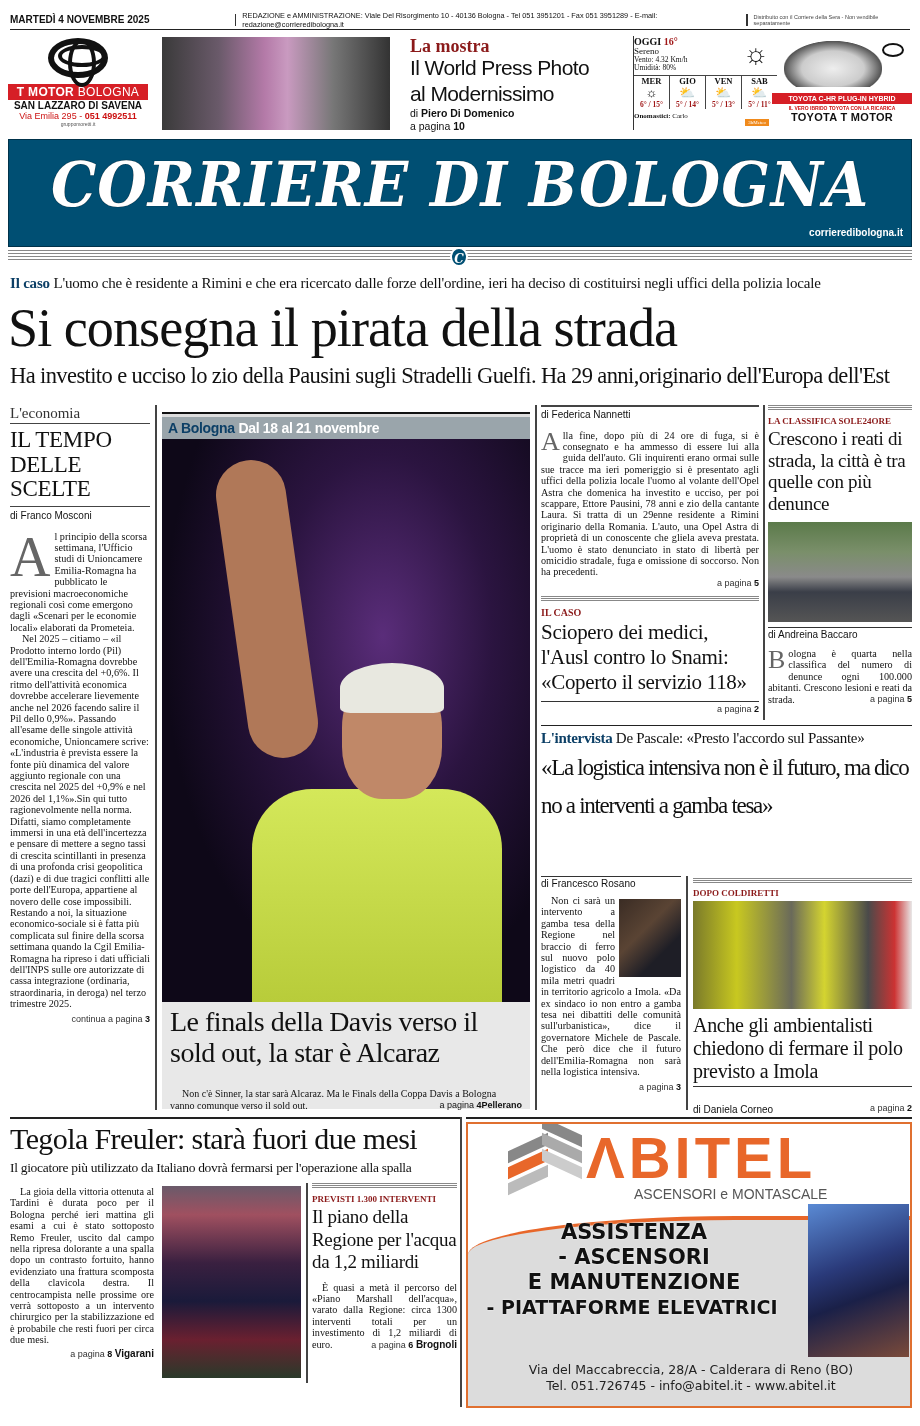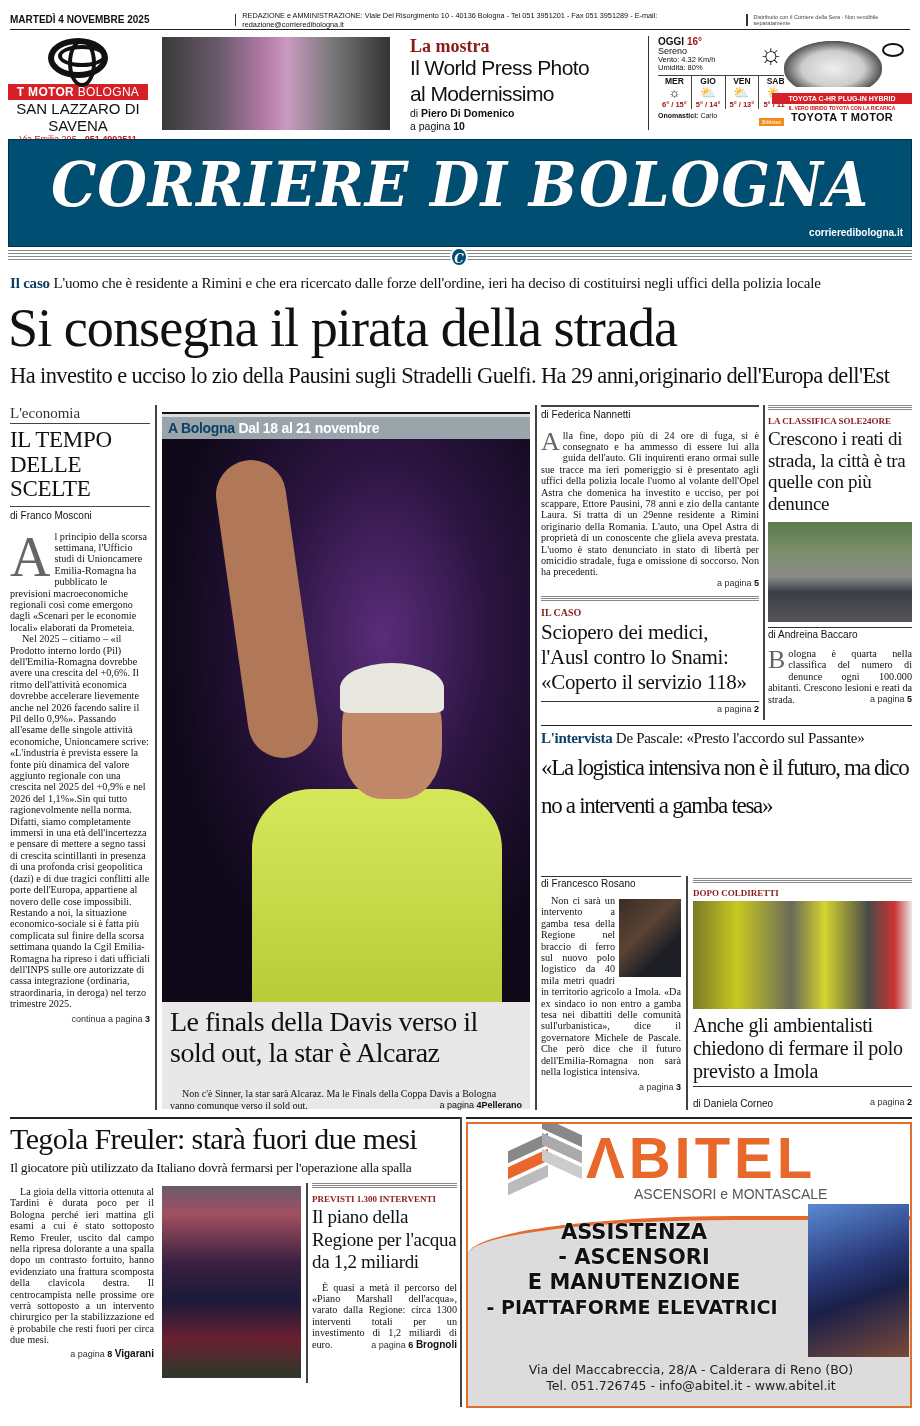--- a/index.html
+++ b/index.html
@@ -12,32 +12,32 @@
 #topstrip .sep{width:1.5px;height:12px;background:#333;margin:0 6px}
 #topstrip .addr{font-size:7.3px}
 #topstrip .distr{font-size:5.5px;color:#444}
 
 #toyota-left{left:8px;top:38px;width:140px;height:92px;text-align:center}
 .toy-logo{width:60px;height:40px;border:6px solid #111;border-radius:50%;margin:0 auto;position:relative}
 .toy-logo:before{content:"";position:absolute;left:14px;top:-5px;width:20px;height:40px;border:4px solid #111;border-radius:50%}
 .toy-logo:after{content:"";position:absolute;left:4px;top:1px;width:40px;height:14px;border:4px solid #111;border-radius:50%}
 .tm-band{background:#d61f26;color:#fff;font-size:12px;font-weight:bold;margin-top:6px;padding:1px 0;letter-spacing:.3px}
 .tm-band span{font-weight:normal}
-.tm-sub{font-size:15px;font-weight:normal}
+.tm-sub{font-size:10px;font-weight:bold}
 .tm-tel{font-size:9px;color:#c11}
 .tm-tel b{color:#c11}
 .tm-url{font-size:5px;color:#555}
 
 #mostra-photo{left:162px;top:37px;width:228px;height:93px;background:linear-gradient(90deg,#3a3a3a 0%,#6a5a6a 25%,#b47aa8 45%,#c99ac0 55%,#777 75%,#333 100%)}
 #mostra-text{left:410px;top:37px;width:200px}
 .mostra-kicker{font-family:"Liberation Serif",serif;font-weight:bold;color:#8b1a1a;font-size:18px;line-height:18px}
 .mostra-title{font-family:"Liberation Sans",sans-serif;font-size:21px;line-height:26px;letter-spacing:-.6px;color:#111}
 .mostra-by{font-family:"Liberation Sans",sans-serif;font-size:10.5px;line-height:13px}
 
-#weather{left:648px;top:36px;width:144px;height:94px;border-left:1.5px solid #333;padding-left:9px;font-family:Liberation Sans, sans-serif}
+#weather{left:633px;top:36px;width:144px;height:94px;border-left:1.5px solid #333;font-family:Liberation Serif, serif}
 .w-oggi{font-size:10px;font-weight:bold}
 .w-oggi span{color:#a01818}
 .w-small{font-size:7.5px;line-height:8px}
 .w-sun{position:absolute;right:8px;top:4px;font-size:28px;line-height:28px}
 .w-days{display:flex;border-top:1px solid #444;margin-top:3px}
 .w-day{flex:1;text-align:center;border-right:1px solid #444;font-size:8px}
 .w-day:last-child{border-right:none}
 .w-day b{display:block;font-size:8.5px}
 .w-day .ic{font-size:13px;line-height:14px;display:block}
 .w-day .t{color:#a01818;font-weight:bold;font-size:7.5px;display:block}
@@ -279,21 +279,21 @@
   </div>
   <div class="apag" style="margin-top:4px"><span>a pagina</span> <b>3</b></div>
 </div>
 <div class="vrule" style="left:686px;top:876px;height:234px"></div>
 
 <div id="coldi" class="abs">
   <div class="dblrule"></div>
   <div class="coldi-kicker">DOPO COLDIRETTI</div>
   <div class="coldi-photo"></div>
   <div class="coldi-title">Anche gli ambientalisti chiedono di fermare il polo previsto a Imola</div>
-  <div style="display:flex;justify-content:space-between;margin-top:10px">
+  <div style="display:flex;justify-content:space-between;margin-top:16px">
     <div class="byline"><span>di</span> <b>Daniela Corneo</b></div>
     <div class="apag"><span>a pagina</span> <b>2</b></div>
   </div>
 </div>
 
 <div id="freuler-rule" class="abs"></div>
 <div id="freuler-title" class="abs">Tegola Freuler: starà fuori due mesi</div>
 <div id="freuler-sub" class="abs">Il giocatore più utilizzato da Italiano dovrà fermarsi per l'operazione alla spalla</div>
 <div id="freuler-body" class="abs">
   <div class="body-text" style="text-align:justify;text-indent:10px">La gioia della vittoria ottenuta al Tardini è durata poco per il Bologna perché ieri mattina gli esami a cui è stato sottoposto Remo Freuler, uscito dal campo nella ripresa dolorante a una spalla dopo un contrasto fortuito, hanno evidenziato una frattura scomposta della clavicola destra. Il centrocampista nelle prossime ore verrà sottoposto a un intervento chirurgico per la stabilizzazione ed è probabile che resti fuori per circa due mesi.</div>

